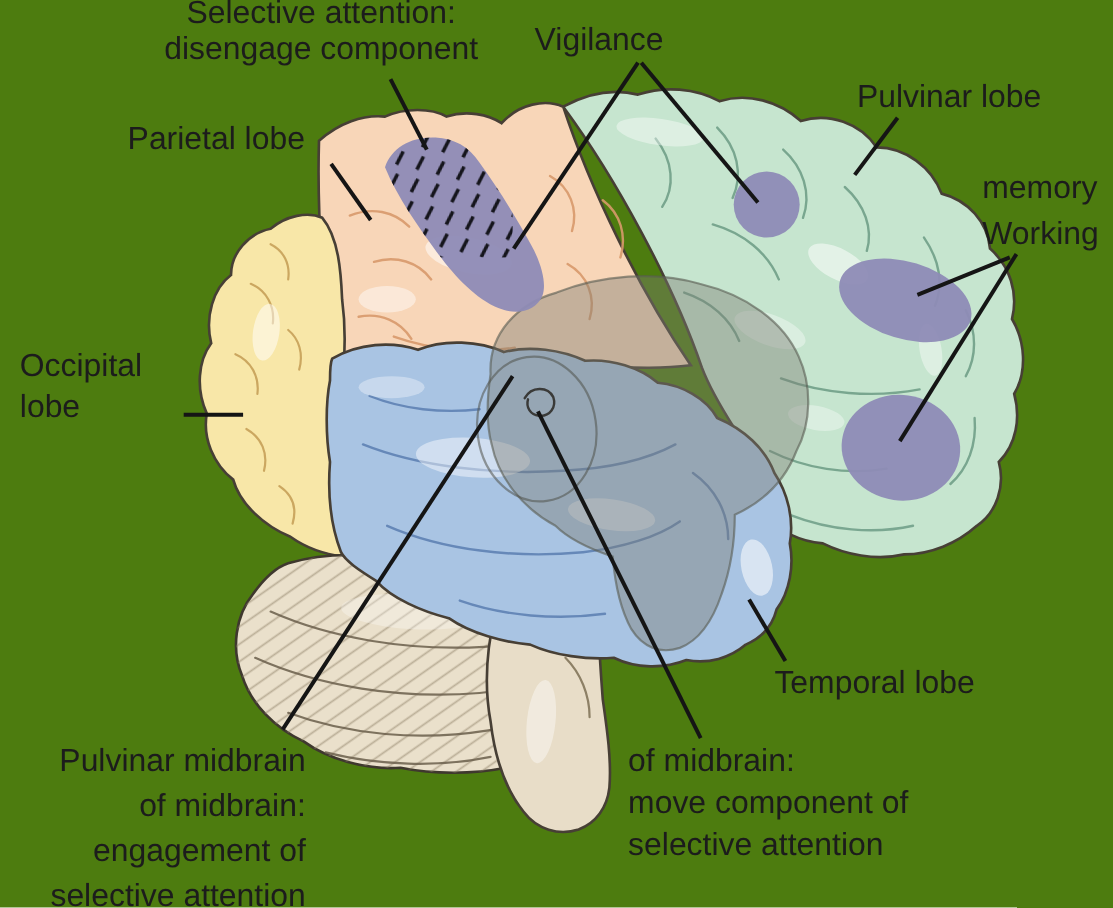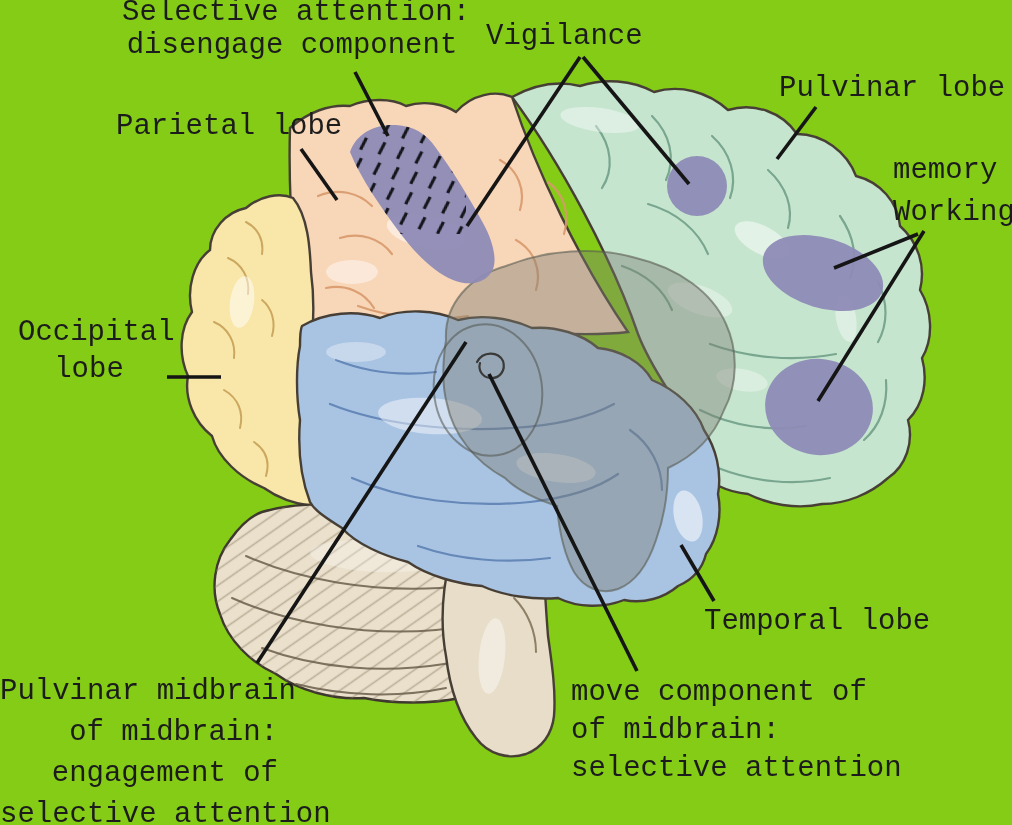--- a/index.html
+++ b/index.html
@@ -1,32 +1,32 @@
 <!DOCTYPE html>
 <html><head>
 <meta charset="utf-8">
 <style>
   html,body { margin:0; padding:0; background:#ffffff; }
   .stage {
     position:relative; width:1012px; height:825px;
-    background:#84cc16; overflow:hidden;
-    font-family:Liberation Mono, monospace;
+    background:#4d7c0f; overflow:hidden;
+    font-family:Liberation Sans, sans-serif;
   }
   .stage svg { position:absolute; left:0; top:0; }
   .lbl {
     position:absolute; color:#1c1c1c;
     font-size:29px; line-height:1.17; white-space:nowrap;
   }
   .lbl .ln { display:block; }
   #lbl-selattn   { left:122px; top:-4px; width:340px; text-align:center; line-height:1.15; }
   #lbl-vigilance { left:486px; top:20px; }
   #lbl-frontal   { left:779px; top:72px; }
   #lbl-workmem   { left:893px; top:150px; line-height:1.45; }
   #lbl-parietal  { left:116px; top:110px; }
-  #lbl-occipital { left:18px;  top:315px; width:142px; text-align:center; line-height:1.27; }
+  #lbl-occipital { left:18px;  top:315px; width:142px; text-align:left; line-height:1.27; }
   #lbl-temporal  { left:704px; top:605px;text-align:center; }
   #lbl-pulvinar  { left:0px;   top:672px; width:278px; text-align:right; line-height:1.41; }
   #lbl-supcoll   { left:571px; top:674px; line-height:1.31; }
 </style>
 </head>
 <body>
 
 <div class="stage">
 
 <svg width="1012" height="825" viewBox="0 0 1012 825">
@@ -221,18 +221,18 @@
   </div>
 
   <div class="lbl" id="lbl-pulvinar">
     <span class="ln">Pulvinar midbrain</span>
     <span class="ln">of midbrain:</span>
     <span class="ln">engagement of</span>
     <span class="ln">selective attention</span>
   </div>
 
   <div class="lbl" id="lbl-supcoll">
+    <span class="ln">of midbrain:</span>
     <span class="ln">move component of</span>
-    <span class="ln">of midbrain:</span>
     <span class="ln">selective attention</span>
   </div>
 
 </div>
 
 </body></html>

